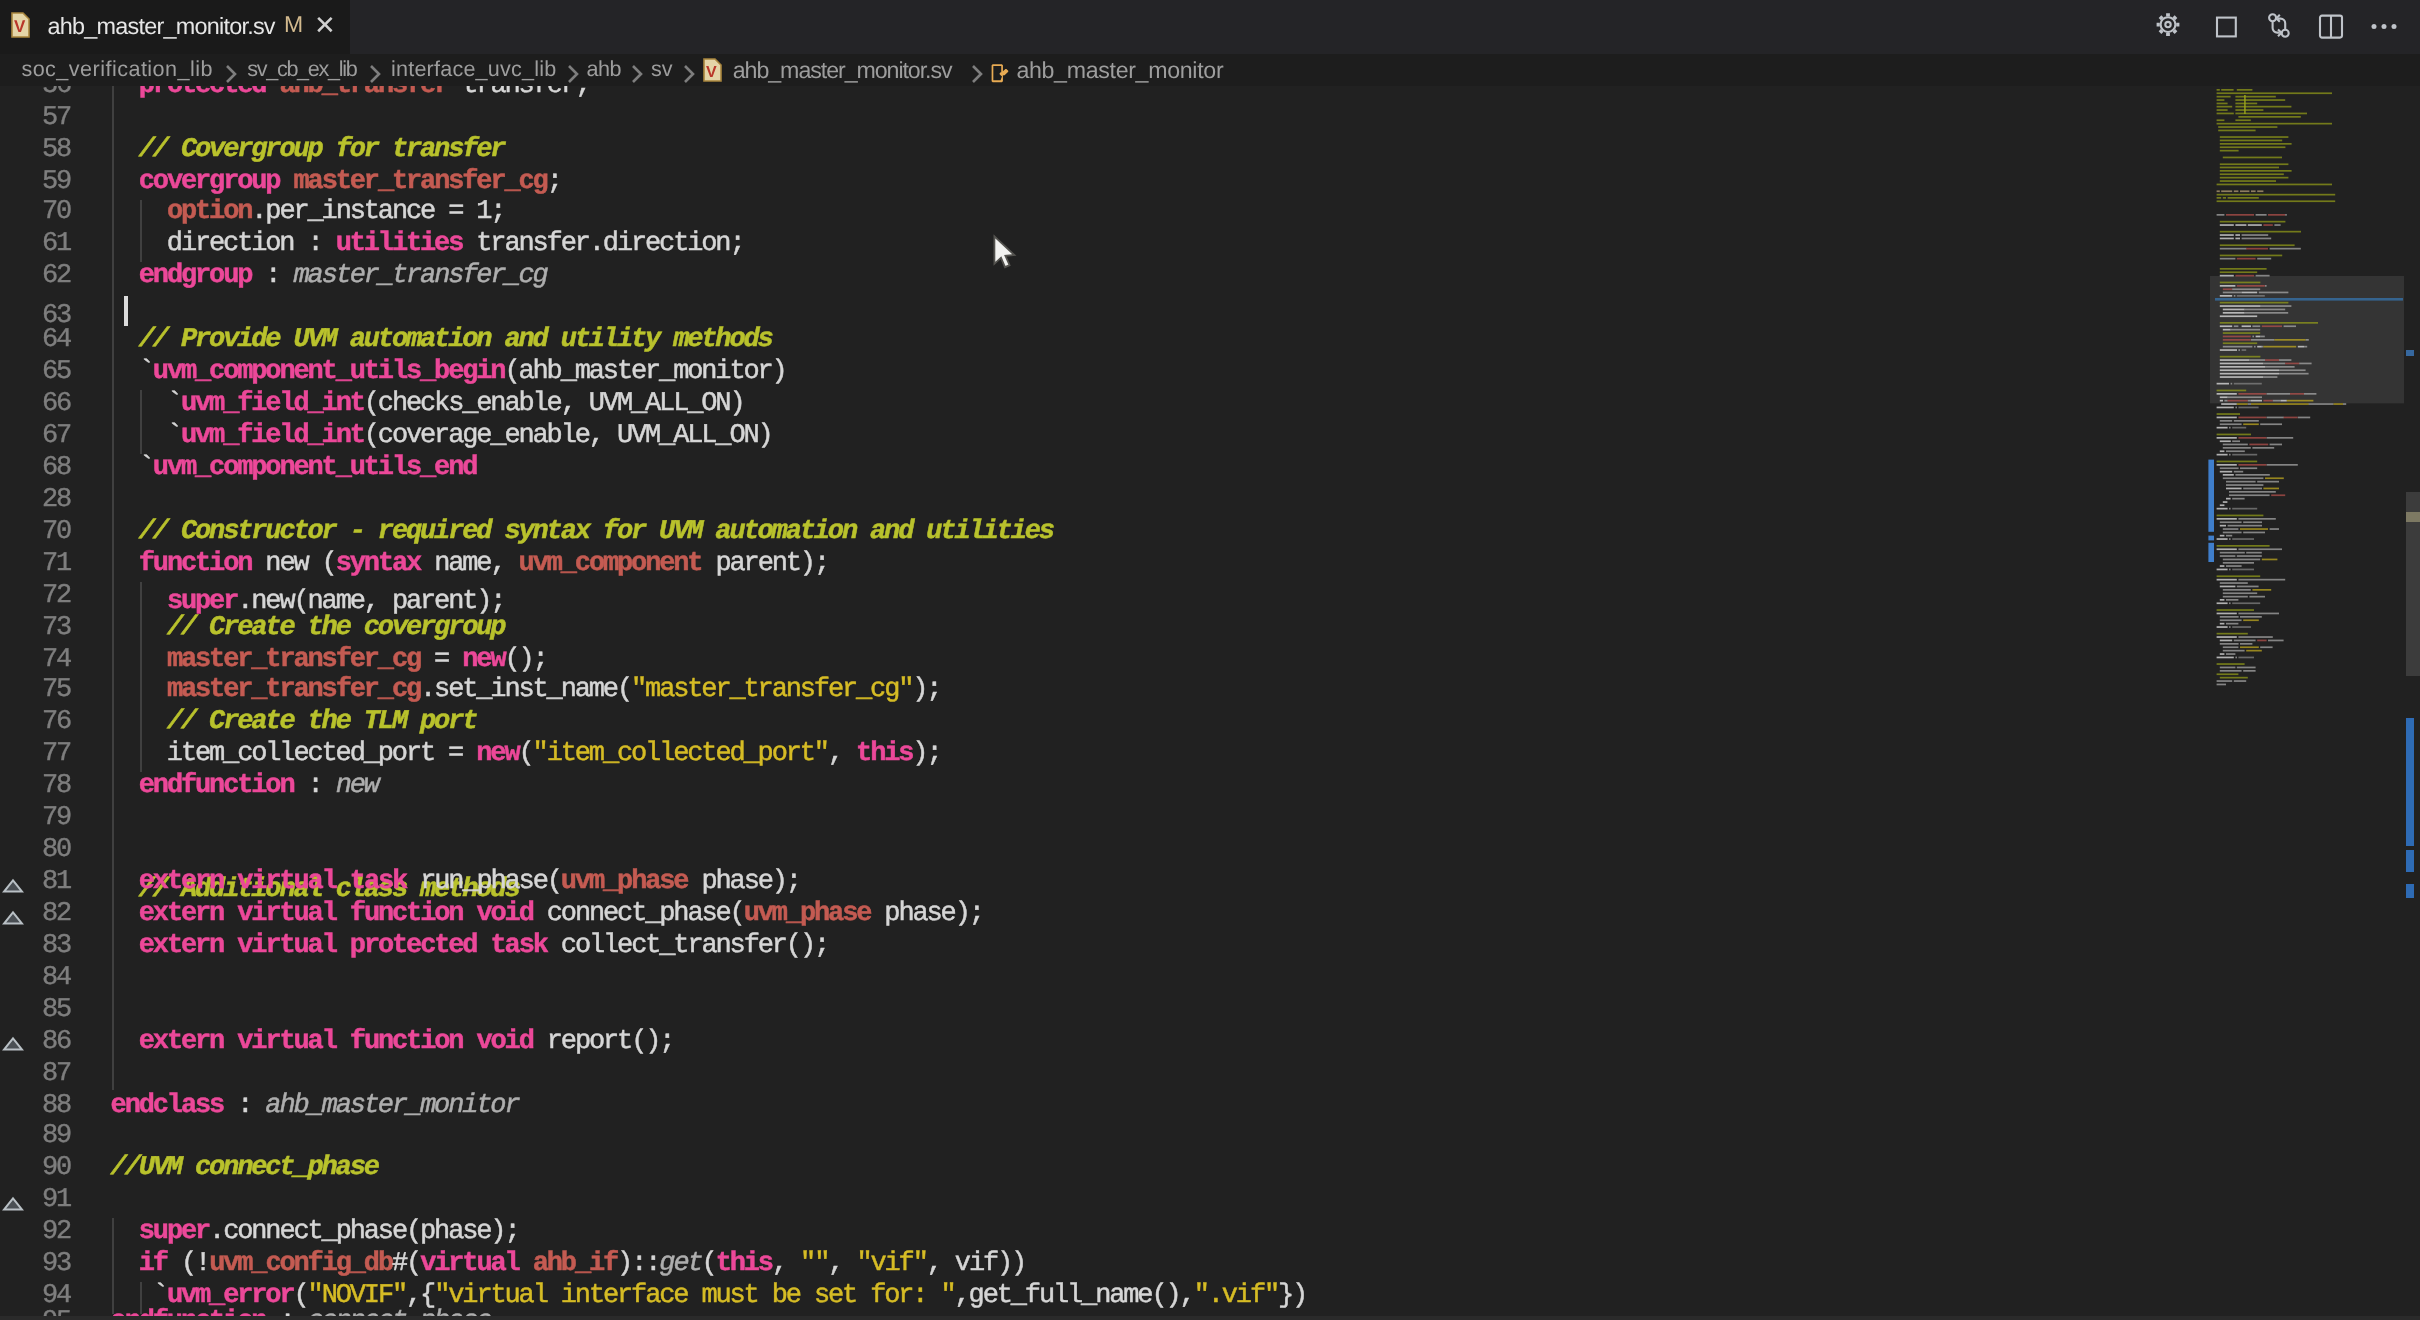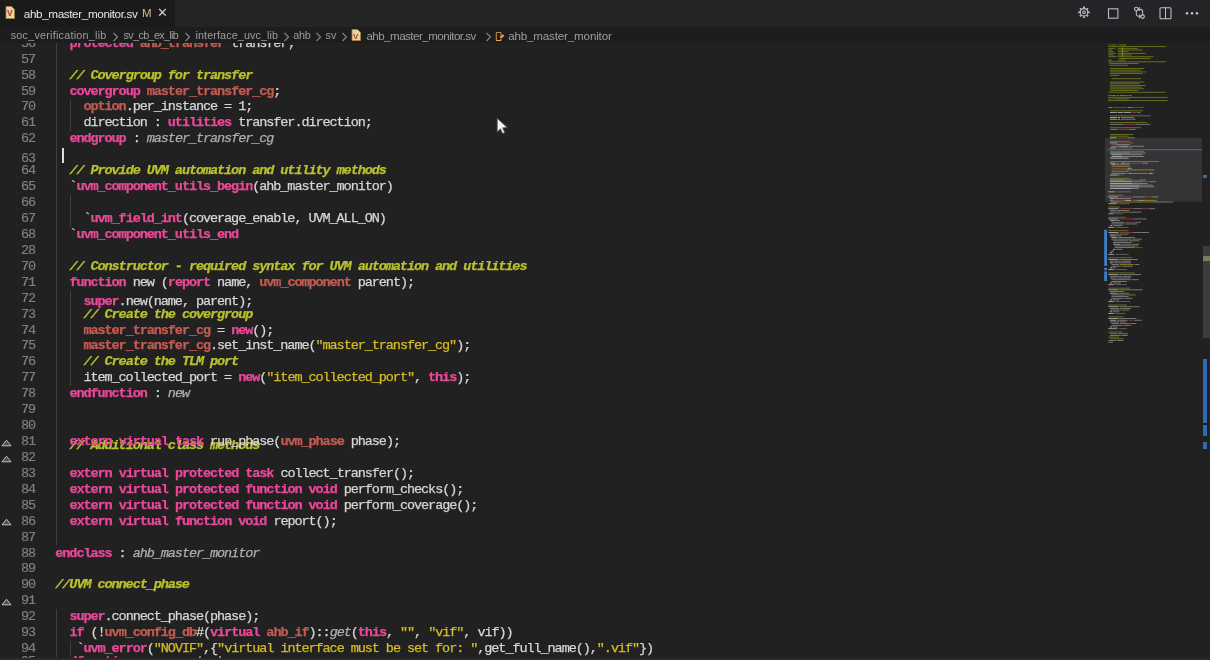--- a/index.html
+++ b/index.html
@@ -411,38 +411,38 @@
 <div class="cl" style="top:35.77px">  <b class="k">protected</b> <b class="t">ahb_transfer</b> transfer;</div>
 <div class="cl" style="top:51.70px"></div>
 <div class="cl" style="top:67.63px">  <i class="c">// Covergroup for transfer</i></div>
 <div class="cl" style="top:83.56px">  <b class="k">covergroup</b> <b class="t">master_transfer_cg</b>;</div>
 <div class="cl" style="top:99.49px">    <b class="t">option</b>.per_instance = 1;</div>
 <div class="cl" style="top:115.42px">    direction : <b class="k">utilities</b> transfer.direction;</div>
 <div class="cl" style="top:131.35px">  <b class="k">endgroup</b> : <i class="g">master_transfer_cg</i></div>
 <div class="cl" style="top:147.28px"></div>
 <div class="cl" style="top:163.21px">  <i class="c">// Provide UVM automation and utility methods</i></div>
 <div class="cl" style="top:179.14px">  `<b class="k">uvm_component_utils_begin</b>(ahb_master_monitor)</div>
+<div class="cl" style="top:195.07px">    `<b class="k">uvm_field_int</b>(checks_enable, UVM_ALL_ON)</div>
 <div class="cl" style="top:211.00px">    `<b class="k">uvm_field_int</b>(coverage_enable, UVM_ALL_ON)</div>
 <div class="cl" style="top:226.93px">  `<b class="k">uvm_component_utils_end</b></div>
 <div class="cl" style="top:242.86px"></div>
 <div class="cl" style="top:258.79px">  <i class="c">// Constructor - required syntax for UVM automation and utilities</i></div>
-<div class="cl" style="top:274.72px">  <b class="k">function</b> new (<b class="k">report</b> name, <b class="t">uvm_component</b> parent);</div>
+<div class="cl" style="top:274.72px">  <b class="k">function</b> new (<b class="k">syntax</b> name, <b class="t">uvm_component</b> parent);</div>
 <div class="cl" style="top:294px">    <b class="k">super</b>.new(name, parent);</div>
 <div class="cl" style="top:306.58px">    <i class="c">// Create the covergroup</i></div>
 <div class="cl" style="top:322.51px">    <b class="t">master_transfer_cg</b> = <b class="k">new</b>();</div>
 <div class="cl" style="top:338.44px">    <b class="t">master_transfer_cg</b>.set_inst_name(<span class="s">"master_transfer_cg"</span>);</div>
 <div class="cl" style="top:354.37px">    <i class="c">// Create the TLM port</i></div>
 <div class="cl" style="top:370.30px">    item_collected_port = <b class="k">new</b>(<span class="s">"item_collected_port"</span>, <b class="k">this</b>);</div>
 <div class="cl" style="top:386.23px">  <b class="k">endfunction</b> : <i class="g">new</i></div>
 <div class="cl" style="top:402.16px"></div>
 <div class="cl" style="top:438px">  <i class="c">// Additional class methods</i></div>
 <div class="cl" style="top:434.02px">  <b class="k">extern</b> <b class="k">virtual</b> <b class="k">task</b> run_phase(<b class="t">uvm_phase</b> phase);</div>
+<div class="cl" style="top:449.95px">  <b class="k">extern</b> <b class="k">virtual</b> <b class="k">function</b> <b class="k">void</b> connect_phase(<b class="t">uvm_phase</b> phase);</div>
 <div class="cl" style="top:465.88px">  <b class="k">extern</b> <b class="k">virtual</b> <b class="k">protected</b> <b class="k">task</b> collect_transfer();</div>
-<div class="cl" style="top:481.81px">  <b class="k">extern</b> <b class="k">virtual</b> <b class="k">protected</b> <b class="k">function</b> <b class="k">void</b> perform_checks();</div>
-<div class="cl" style="top:497.74px">  <b class="k">extern</b> <b class="k">virtual</b> <b class="k">protected</b> <b class="k">function</b> <b class="k">void</b> perform_coverage();</div>
 <div class="cl" style="top:513.67px">  <b class="k">extern</b> <b class="k">virtual</b> <b class="k">function</b> <b class="k">void</b> report();</div>
 <div class="cl" style="top:529.60px"></div>
 <div class="cl" style="top:545.53px"><b class="k">endclass</b> : <i class="g">ahb_master_monitor</i></div>
 <div class="cl" style="top:561.46px"></div>
 <div class="cl" style="top:577.39px"><i class="c">//UVM connect_phase</i></div>
 <div class="cl" style="top:609.25px">  <b class="k">super</b>.connect_phase(phase);</div>
 <div class="cl" style="top:625.18px">  <b class="k">if</b> (!<b class="t">uvm_config_db</b>#(<b class="k">virtual</b> <b class="t">ahb_if</b>)::<i class="g">get</i>(<b class="k">this</b>, <span class="s">""</span>, <span class="s">"vif"</span>, vif))</div>
 <div class="cl" style="top:641.11px">   `<b class="k">uvm_error</b>(<span class="s">"NOVIF"</span>,{<span class="s">"virtual interface must be set for: "</span>,get_full_name(),<span class="s">".vif"</span>})</div>
 <div class="cl" style="top:654.14px"><b class="k">endfunction</b> : <i class="g">connect_phase</i></div>
 <svg class="tri" style="left:1px;top:438.7px" width="11" height="8" viewBox="0 0 11 8">

